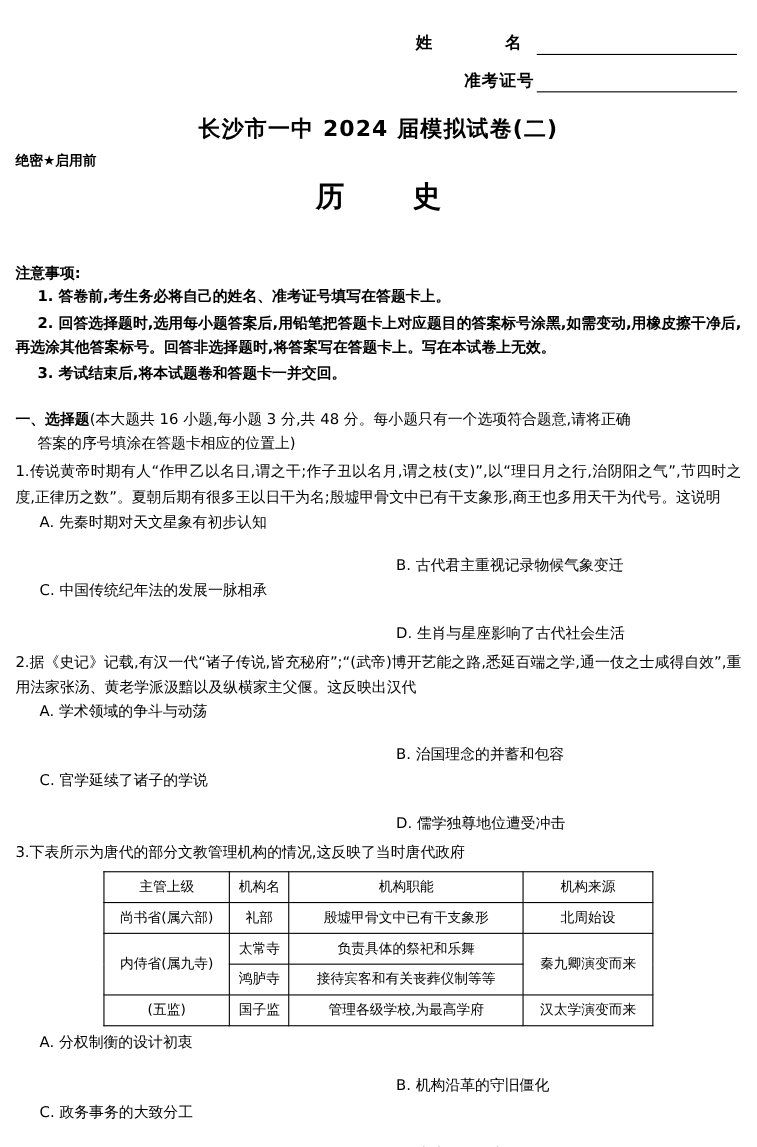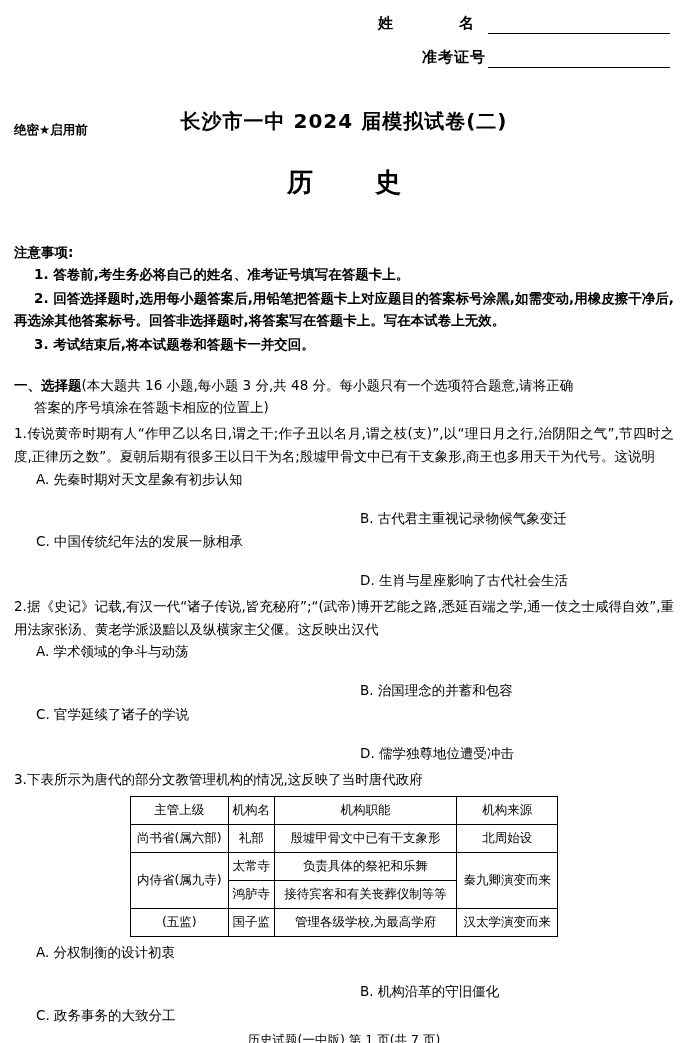--- a/index.html
+++ b/index.html
@@ -23,21 +23,21 @@
     box-sizing: border-box;
   }
 
   
   .field-row {
     display: flex;
     justify-content: flex-end;
     align-items: flex-end;
     padding-right: 18px;
   }
-  .field-row.first { margin-top: 14px; }
+  .field-row.first { margin-top: 30px; }
   .field-row.second { margin-top: 14px; }
   .field-label {
     font-size: 15px;
     font-weight: bold;
     letter-spacing: 1px;
     white-space: nowrap;
     padding-bottom: 1px;
   }
   .field-label.spaced {
     letter-spacing: 12px;
@@ -56,21 +56,21 @@
     top: 108px;
     font-size: 12.5px;
     font-weight: bold;
   }
 
   
   .doc-title {
     text-align: center;
     font-size: 20px;
     font-weight: bold;
-    margin-top: 40px;
+    margin-top: 20px;
     letter-spacing: 1px;
   }
   .subject-title {
     text-align: center;
     font-size: 26px;
     font-weight: bold;
     margin-top: 30px;
     letter-spacing: 18px;
     text-indent: 18px;
   }
@@ -132,21 +132,21 @@
     box-sizing: border-box;
     padding-left: 22px;
     white-space: nowrap;
   }
   .opt.r { padding-left: 16px; margin-top: 39px; }
 
   
   table.gov {
     border-collapse: collapse;
     margin: 6px auto 4px auto;
-    width: 428px;
+    width: 500px;
     font-size: 12.5px;
   }
   table.gov td, table.gov th {
     border: 1px solid #000;
     text-align: center;
     padding: 3px 2px;
     height: 21px;
     font-weight: normal;
     white-space: nowrap;
   }

